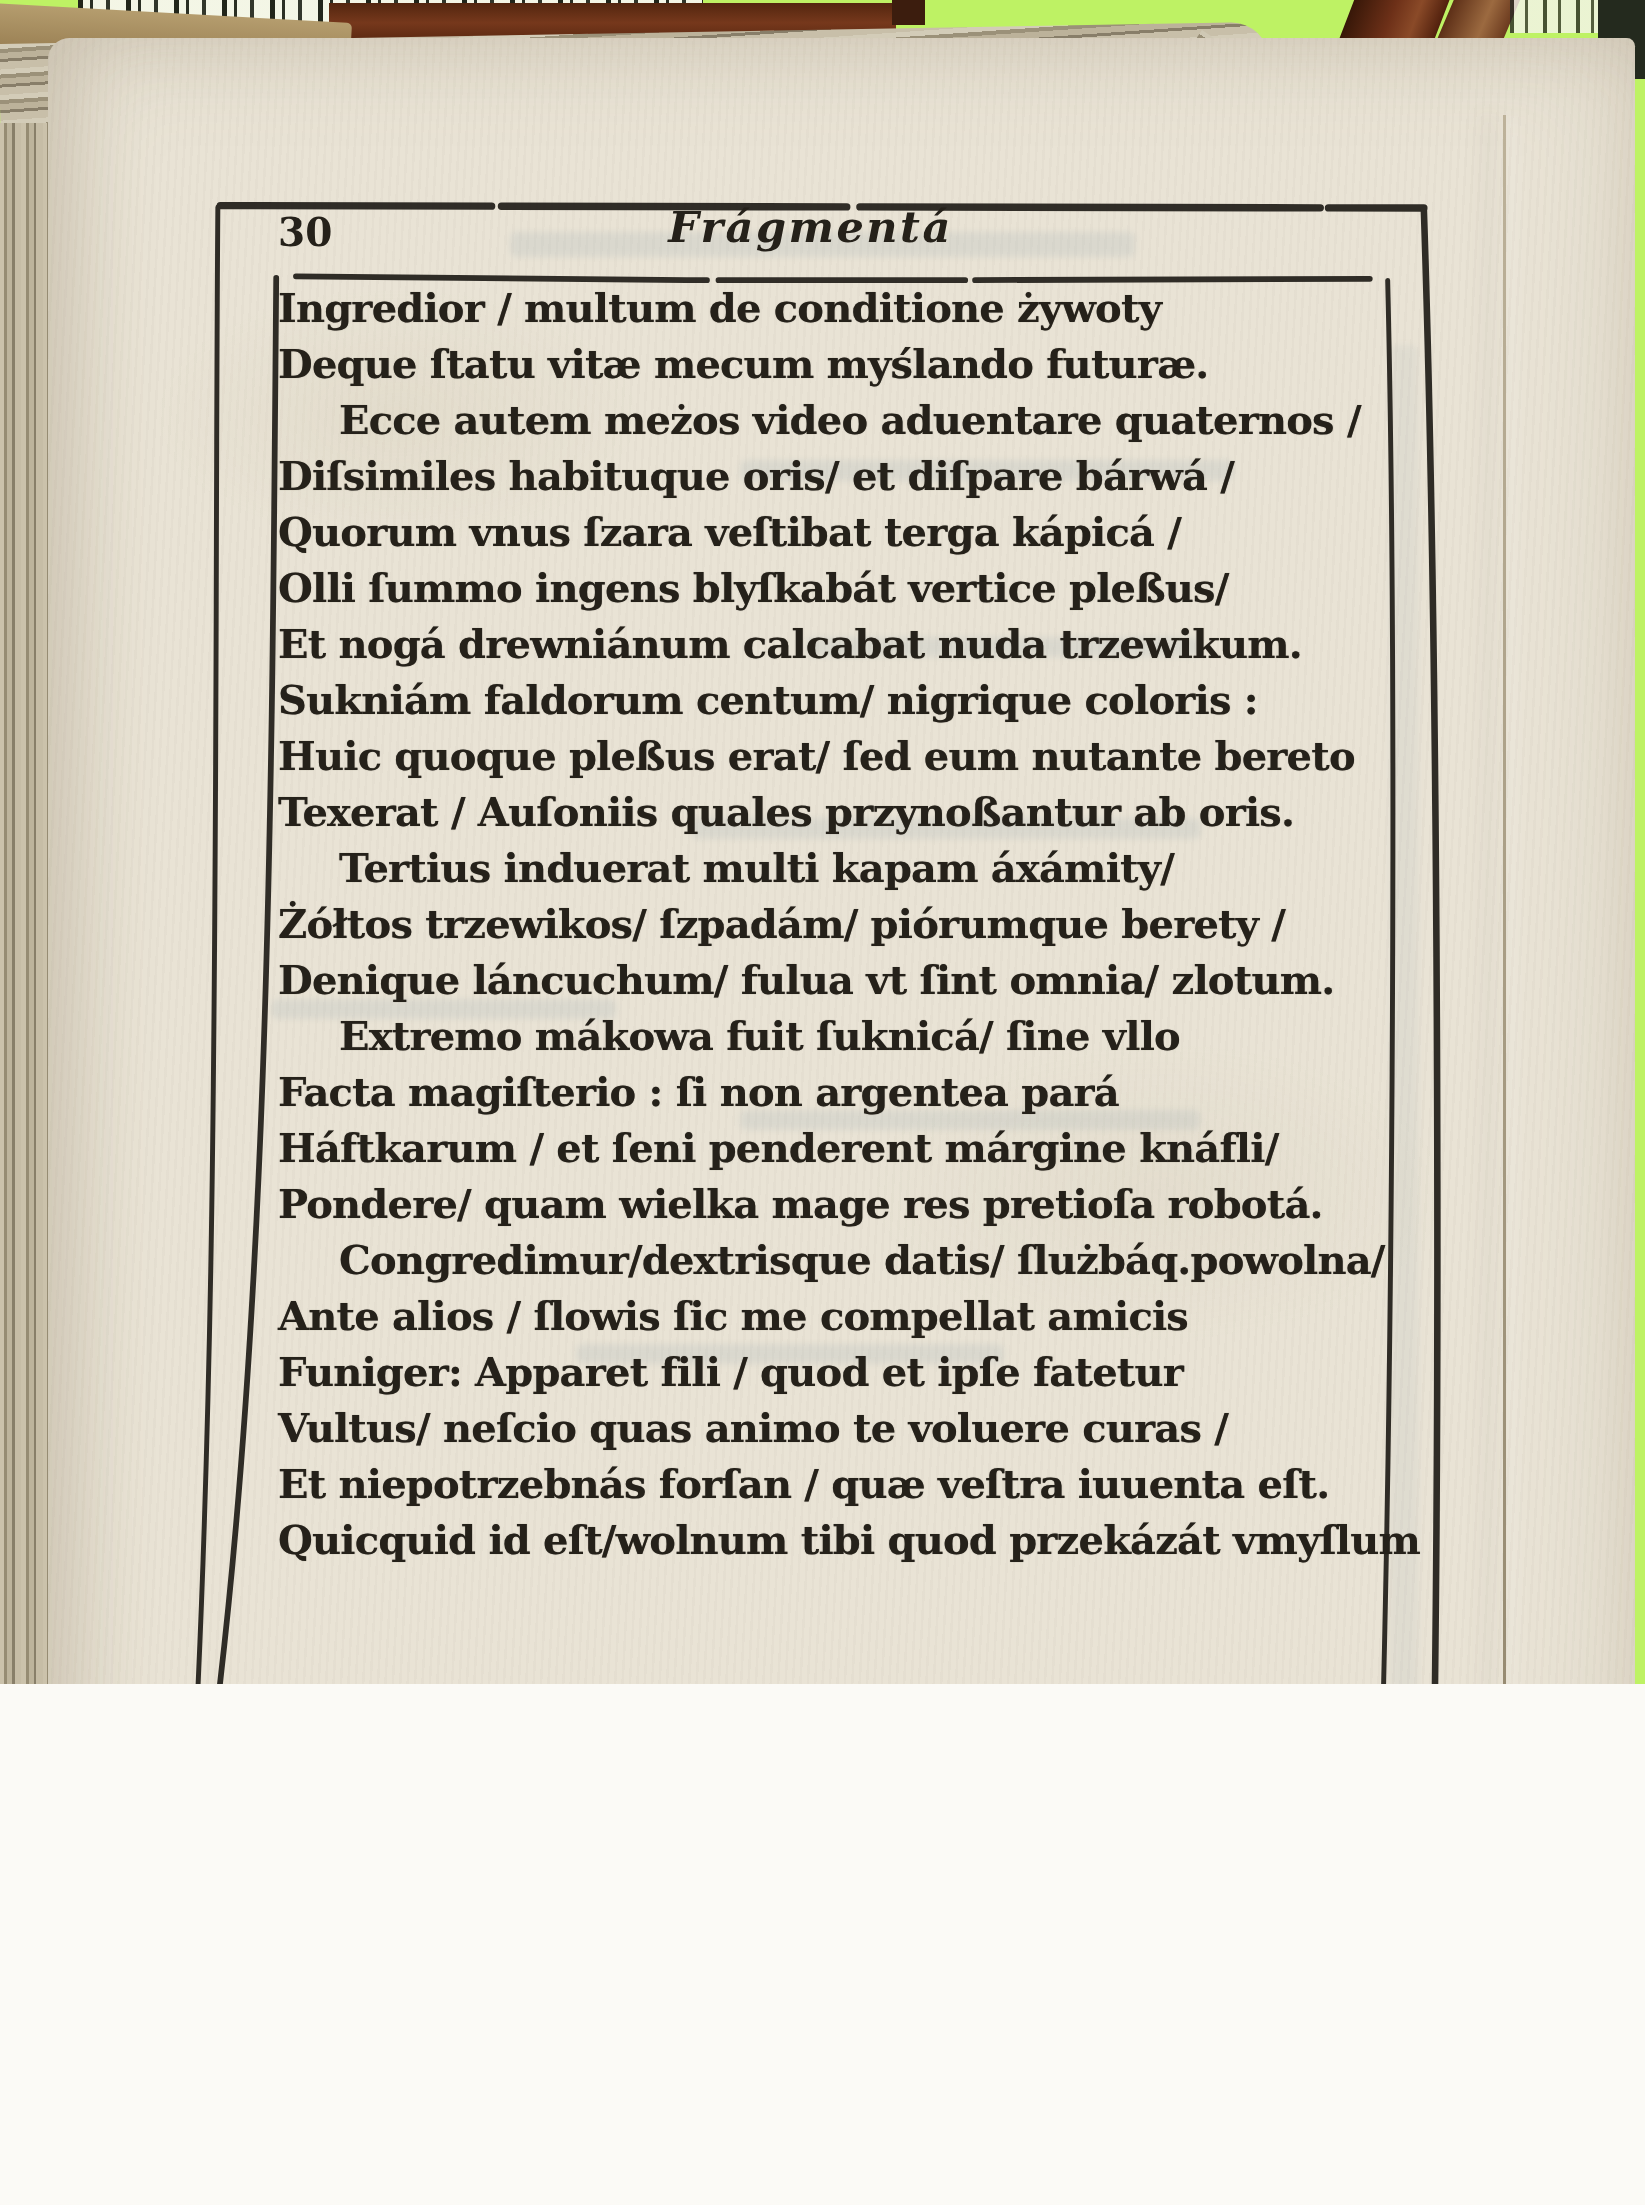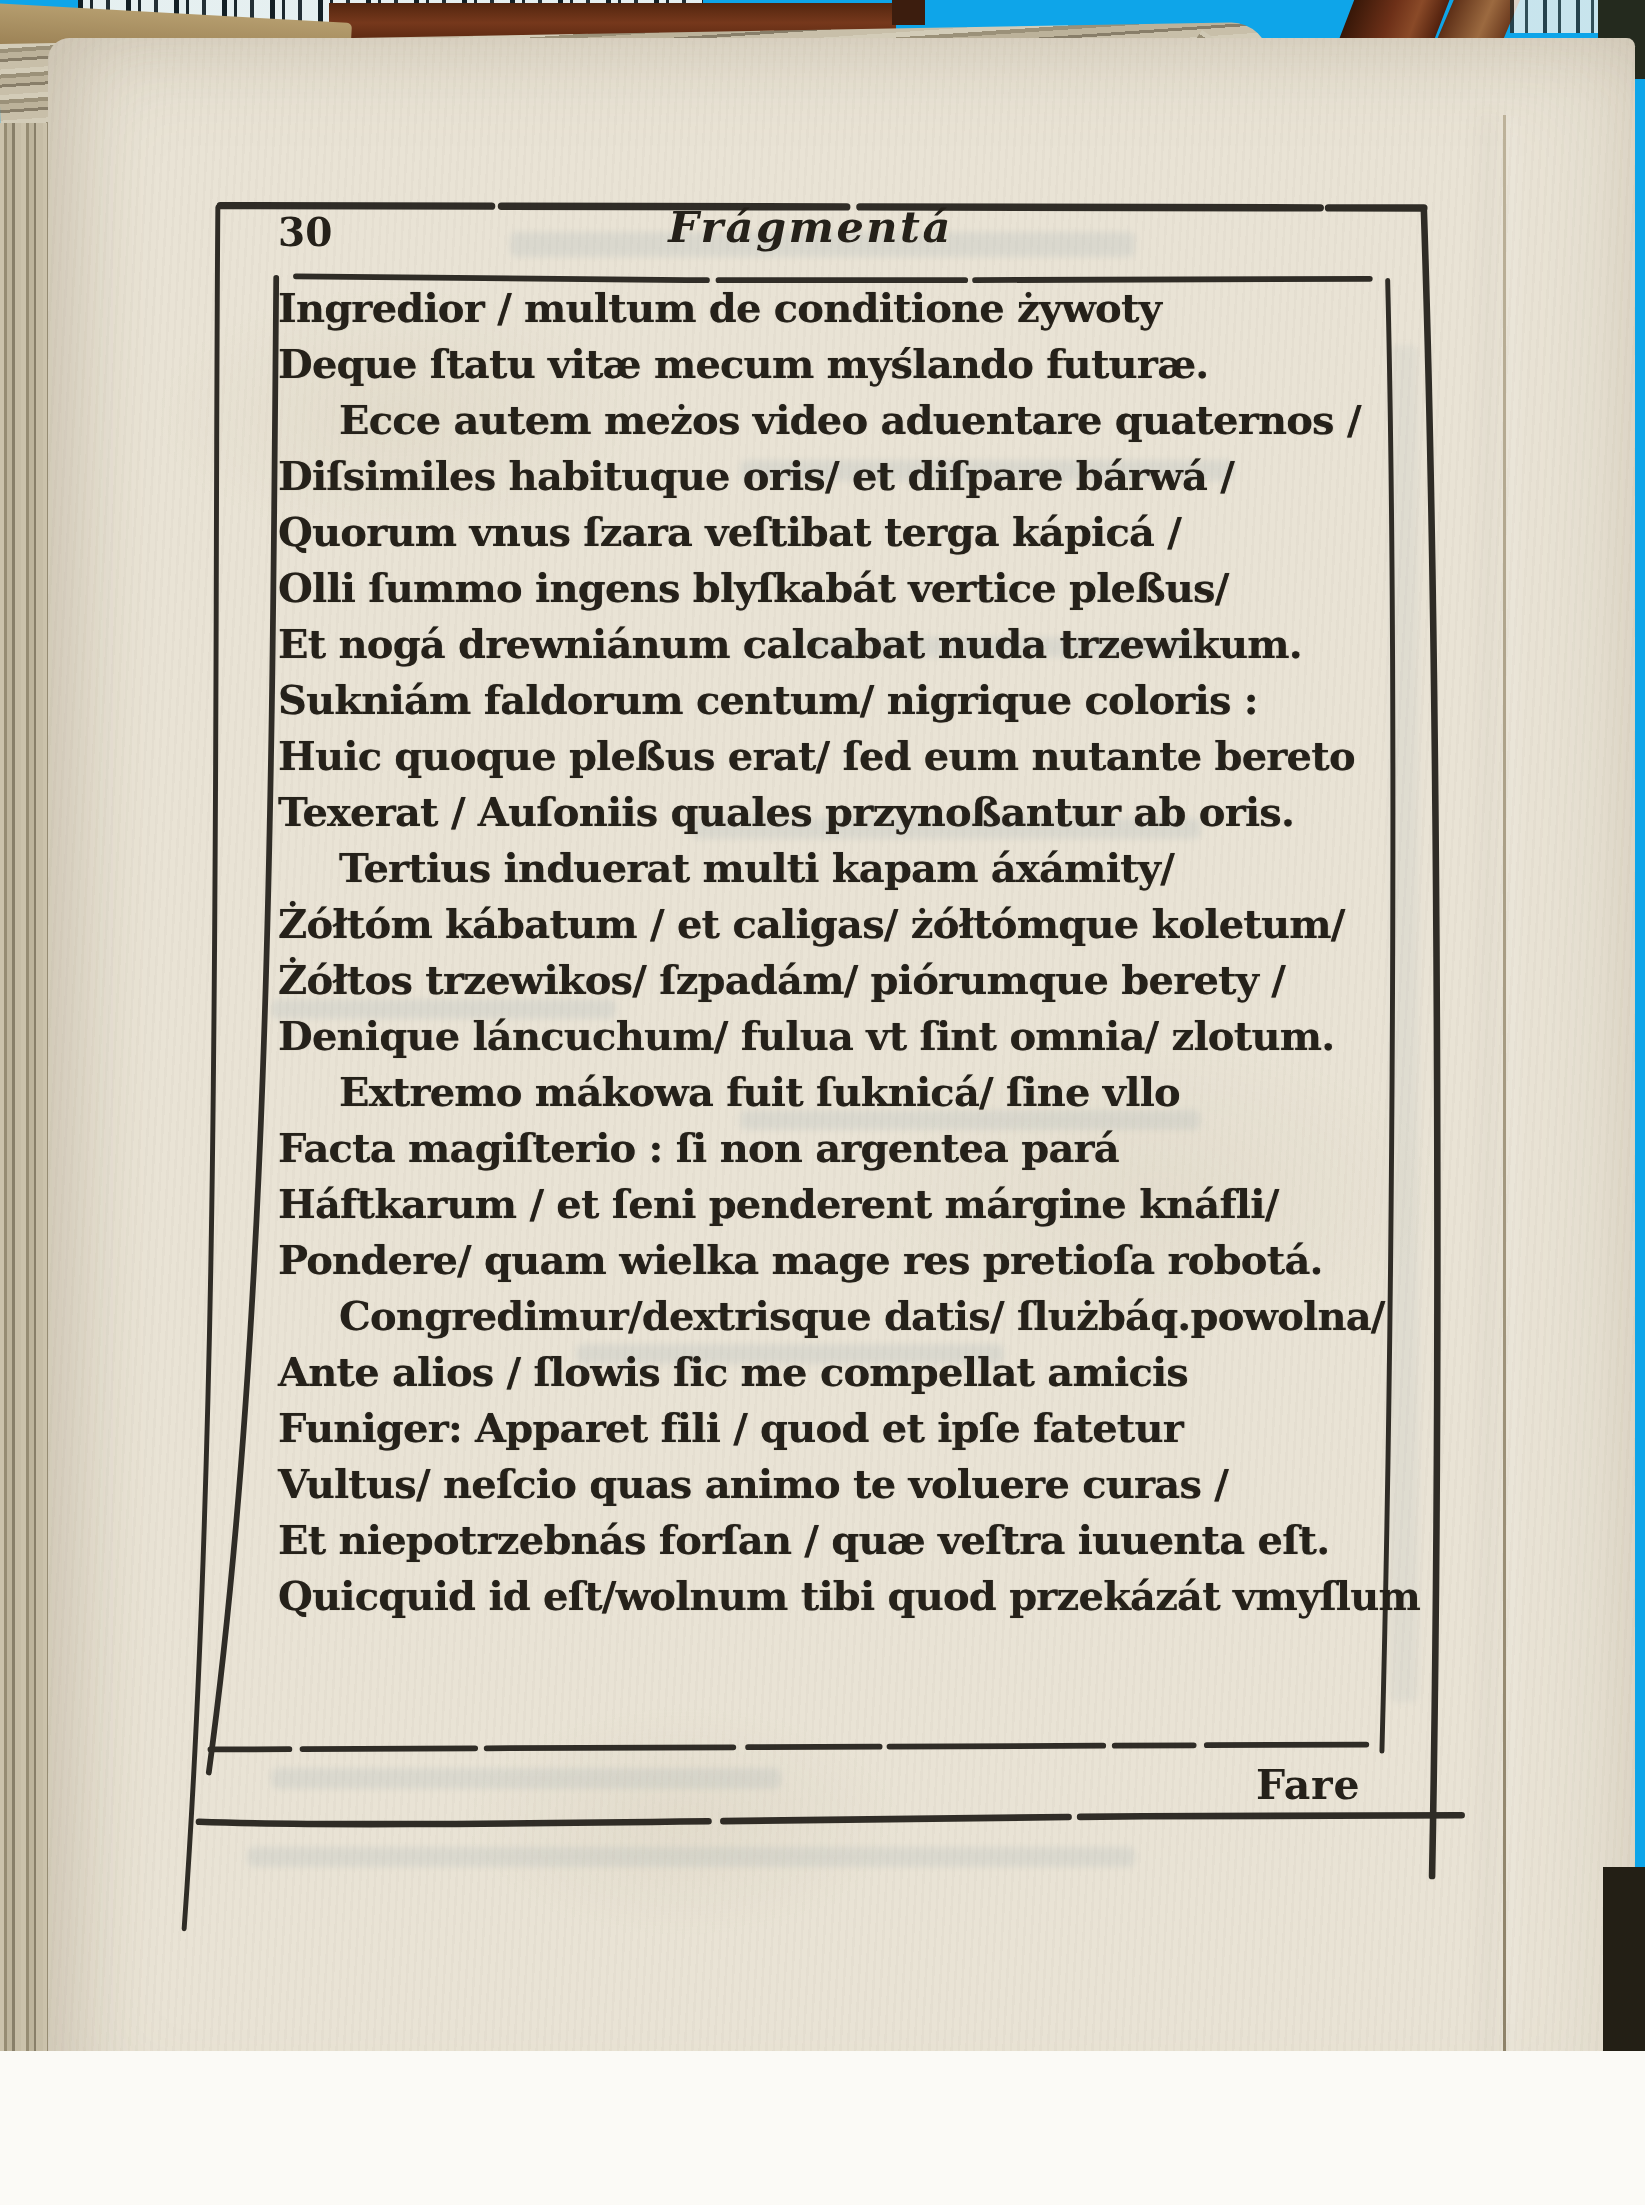--- a/index.html
+++ b/index.html
@@ -1,17 +1,17 @@
 <!DOCTYPE html>
 <html style="font-size:13px"><head>
 <meta charset="utf-8">
 <style>
   html,body{margin:0;padding:0;background:#fbfaf6;}
-  #scan{position:relative;width:1645px;height:2051px;overflow:hidden;
-        background:#0ea5e9;font-family:"DejaVu Serif",serif;}
+  #scan{position:relative;width:1645px;height:1684px;overflow:hidden;
+        background:#bef264;font-family:"DejaVu Serif",serif;}
 
   
   .barcode{position:absolute;left:78px;top:0;width:625px;height:26px;
     background:repeating-linear-gradient(90deg,#141414 0 5px,#f8f6f1 5px 12.3px,
       #1e1e1e 12.3px 15px,#f8f6f1 15px 28px,#262626 28px 32px,#f8f6f1 32px 48px);
     opacity:.92;}
   .brown-band{position:absolute;left:329px;top:3.3px;width:567px;height:36px;
     background:linear-gradient(#53260f,#76381c 55%,#5e2a12);}
   .brown-block{position:absolute;left:892px;top:0;width:33px;height:25px;background:#3c1d0e;}
   .tan-band{position:absolute;left:-11.5px;top:13px;width:362px;height:46px;
@@ -145,21 +145,20 @@
       <div class="vline">Deque ſtatu vitæ mecum myślando futuræ.</div>
       <div class="vline indent">Ecce autem meżos video aduentare quaternos /</div>
       <div class="vline">Diſsimiles habituque oris/ et diſpare bárwá /</div>
       <div class="vline">Quorum vnus ſzara veſtibat terga kápicá /</div>
       <div class="vline">Olli ſummo ingens blyſkabát vertice pleßus/</div>
       <div class="vline">Et nogá drewniánum calcabat nuda trzewikum.</div>
       <div class="vline">Sukniám faldorum centum/ nigrique coloris :</div>
       <div class="vline">Huic quoque pleßus erat/ ſed eum nutante bereto</div>
       <div class="vline">Texerat / Auſoniis quales przynoßantur ab oris.</div>
       <div class="vline indent">Tertius induerat multi kapam áxámity/</div>
-      <div class="vline">Żółtóm kábatum / et caligas/ żółtómque koletum/</div>
       <div class="vline">Żółtos trzewikos/ ſzpadám/ piórumque berety /</div>
       <div class="vline">Denique láncuchum/ fulua vt ſint omnia/ zlotum.</div>
       <div class="vline indent">Extremo mákowa fuit ſuknicá/ ſine vllo</div>
       <div class="vline">Facta magiſterio : ſi non argentea pará</div>
       <div class="vline">Háftkarum / et ſeni penderent márgine knáfli/</div>
       <div class="vline">Pondere/ quam wielka mage res pretioſa robotá.</div>
       <div class="vline indent">Congredimur/dextrisque datis/ ſlużbáq.powolna/</div>
       <div class="vline">Ante alios / ſlowis ſic me compellat amicis</div>
       <div class="vline">Funiger: Apparet fili / quod et ipſe fatetur</div>
       <div class="vline">Vultus/ neſcio quas animo te voluere curas /</div>

